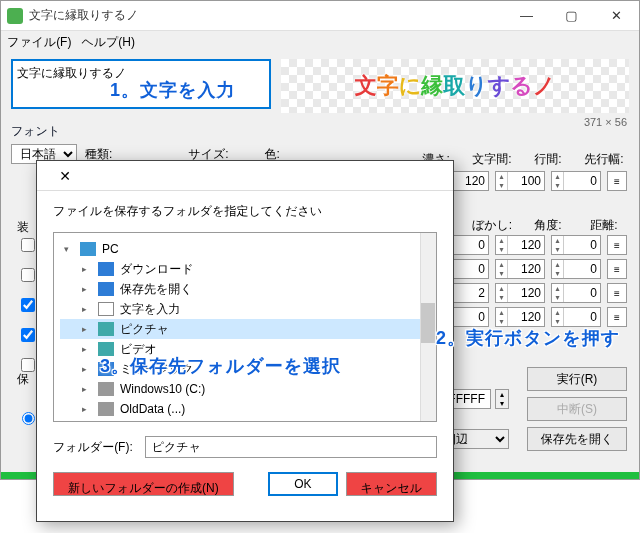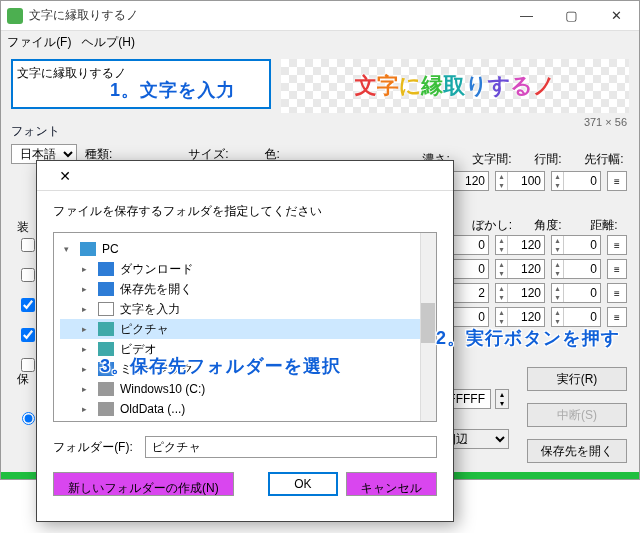--- a/index.html
+++ b/index.html
@@ -36,21 +36,21 @@
 .eq-btn { width: 20px; height: 20px; border: 1px solid #999; background: #fff; display: inline-flex; align-items: center; justify-content: center; font-size: 10px; }
 
 .right-params { position: absolute; right: 12px; top: 170px; }
 .mid-labels { position: absolute; right: 14px; top: 216px; display: flex; gap: 14px; font-size: 11px; }
 .mid-labels span { width: 42px; text-align: center; display: inline-block; }
 .detail-rows { position: absolute; right: 12px; top: 234px; }
 
 .checkbox-col { position: absolute; left: 16px; top: 234px; display: flex; flex-direction: column; gap: 10px; }
 .checkbox-col input { width: 14px; height: 14px; }
 
-.action-btns { position: absolute; right: 12px; top: 366px; display: flex; flex-direction: column; gap: 12px; }
+.action-btns { position: absolute; right: 12px; top: 366px; display: flex; flex-direction: column; gap: 6px; }
 .action-btns button { width: 100px; height: 24px; border: 1px solid #999; background: #e9e9e9; }
 .action-btns button:disabled { color: #aaa; }
 
 .hex-field { position: absolute; right: 130px; top: 388px; display: flex; align-items: center; gap: 4px; }
 .hex-field input { width: 56px; height: 20px; border: 1px solid #999; text-align: center; }
 
 .crop-sel { position: absolute; right: 130px; bottom: 30px; display: flex; align-items: center; gap: 6px; }
 .crop-sel select { width: 70px; height: 20px; border: 1px solid #999; }
 
 .green-strip { position: absolute; left: 0; bottom: 0; width: 100%; height: 7px; background: #1fbf3f; }
@@ -76,21 +76,21 @@
 .ti-doc { background: #fff; border: 1px solid #888; }
 .ti-pic { background: #3fa9a9; }
 .ti-vid { background: #3fa9a9; }
 .ti-mus { background: #2d7cd6; }
 .ti-drv { background: #999; }
 .selected { background: #cde8ff; }
 
 .fld-row { display: flex; align-items: center; gap: 12px; margin-top: 14px; }
 .fld-row input { flex: 1; height: 22px; border: 1px solid #999; padding: 0 6px; }
 .dlg-btns { display: flex; gap: 8px; margin-top: 14px; justify-content: flex-start; }
-.dlg-btns button { height: 24px; border: 1px solid #999; background: #d946ef; padding: 7px 14px; }
+.dlg-btns button { height: 24px; border: 1px solid #999; background: #ef4444; padding: 7px 14px; }
 .dlg-btns .ok { border: 2px solid #0078d7; background: #fff; padding: 0 24px; }
 .dlg-btns .spacer { flex: 1; }
 
 
 .callout { position: absolute; font-size: 18px; font-weight: bold; color: #1060d8; text-shadow: -1px -1px 0 #fff,1px -1px 0 #fff,-1px 1px 0 #fff,1px 1px 0 #fff,0 0 4px #fff; pointer-events: none; letter-spacing: 1px; }
 .c1 { left: 110px; top: 78px; text-align: center; }
 .c2 { left: 436px; top: 326px; }
 .c3 { left: 100px; top: 354px; }
 </style>
 </head>

